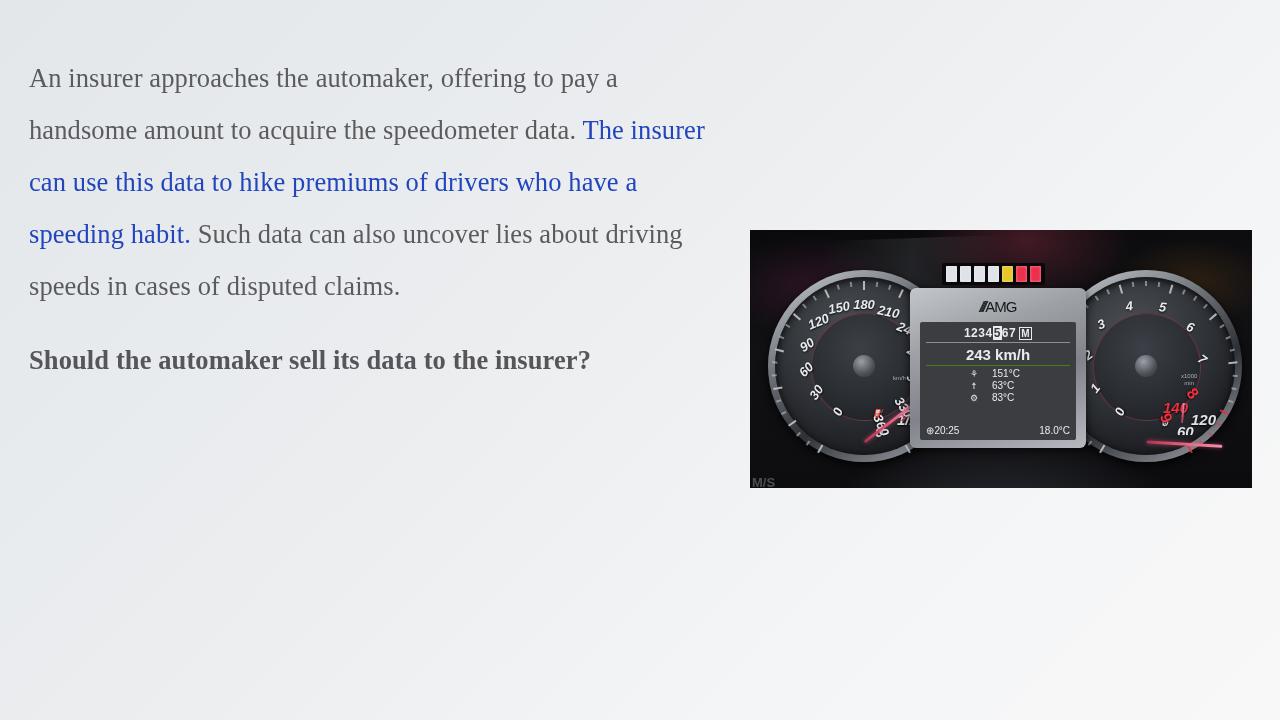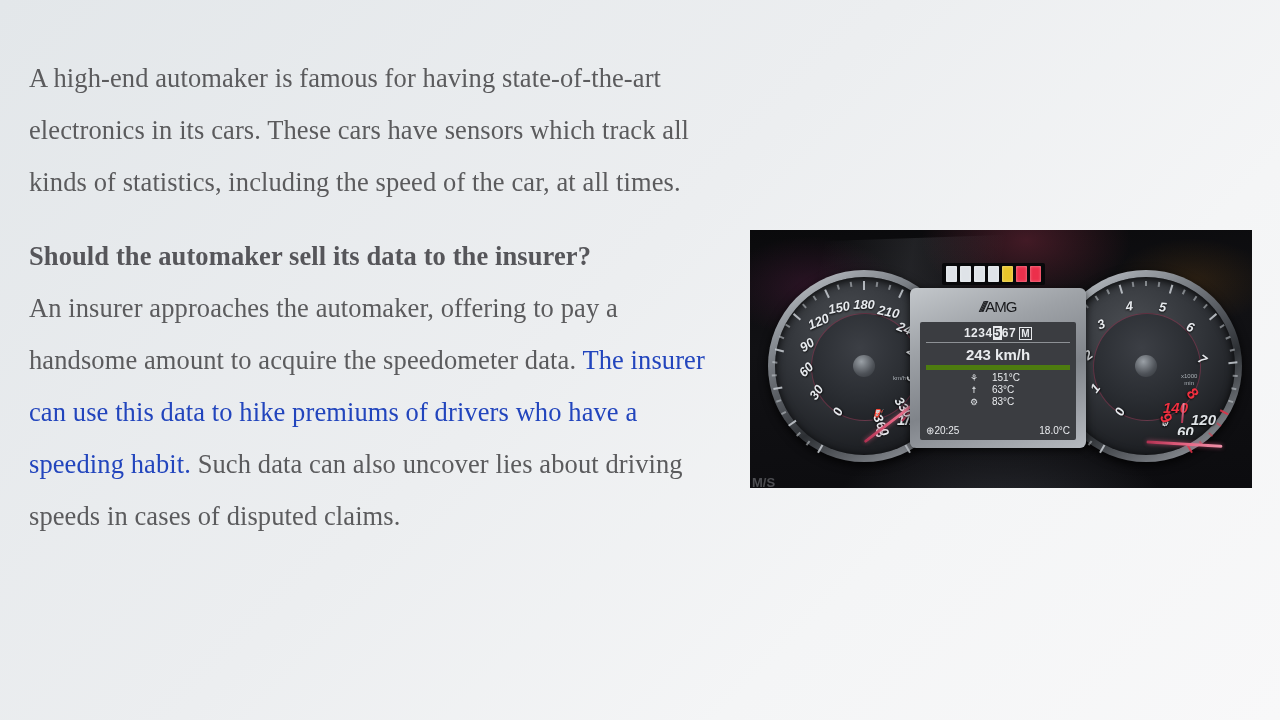--- a/index.html
+++ b/index.html
@@ -266,21 +266,21 @@
     border: 1px solid #e9ebee;
     padding: 0 1px;
     margin-left: 3px;
     font-size: 10px;
   }
   .speed-row {
     text-align: center;
     font-size: 15px;
     font-weight: bold;
     padding: 3px 0 2px;
-    border-bottom: 5px solid #4d7c0f;
+    border-bottom: 1px solid #4d7c0f;
   }
   .temp-list {
     padding-top: 2px;
   }
   .temp-row {
     display: flex;
     align-items: center;
     justify-content: center;
     gap: 8px;
     font-size: 10px;
@@ -312,27 +312,26 @@
     z-index: 6;
   }
 </style>
 </head>
 <body>
 
 <div class="slide">
 
   <div class="text-col">
 
-    <p class="para">A high-end automaker is famous for having state-of-the-art electronics in its cars. These cars have sensors which track all kinds of statistics, including the speed of the car, at all times.</p>
-
-    <p class="para question last">Should the automaker sell its data to the insurer?</p>
 
     <p class="para">
       <span>An insurer approaches the automaker, offering to pay a handsome amount to acquire the speedometer data. </span><span class="hl">The insurer can use this data to hike premiums of drivers who have a speeding habit.</span><span> Such data can also uncover lies about driving speeds in cases of disputed claims.</span>
     </p>
+
+    <p class="para question last">Should the automaker sell its data to the insurer?</p>
   </div>
 
   <div class="photo">
     <div class="photo-inner"></div>
     <div class="cowl"></div>
 
     <div class="led-bar" id="led-bar">
         <div class="led" style="background: rgb(223, 227, 232);"></div>
         <div class="led" style="background: rgb(223, 227, 232);"></div>
         <div class="led" style="background: rgb(223, 227, 232);"></div>

